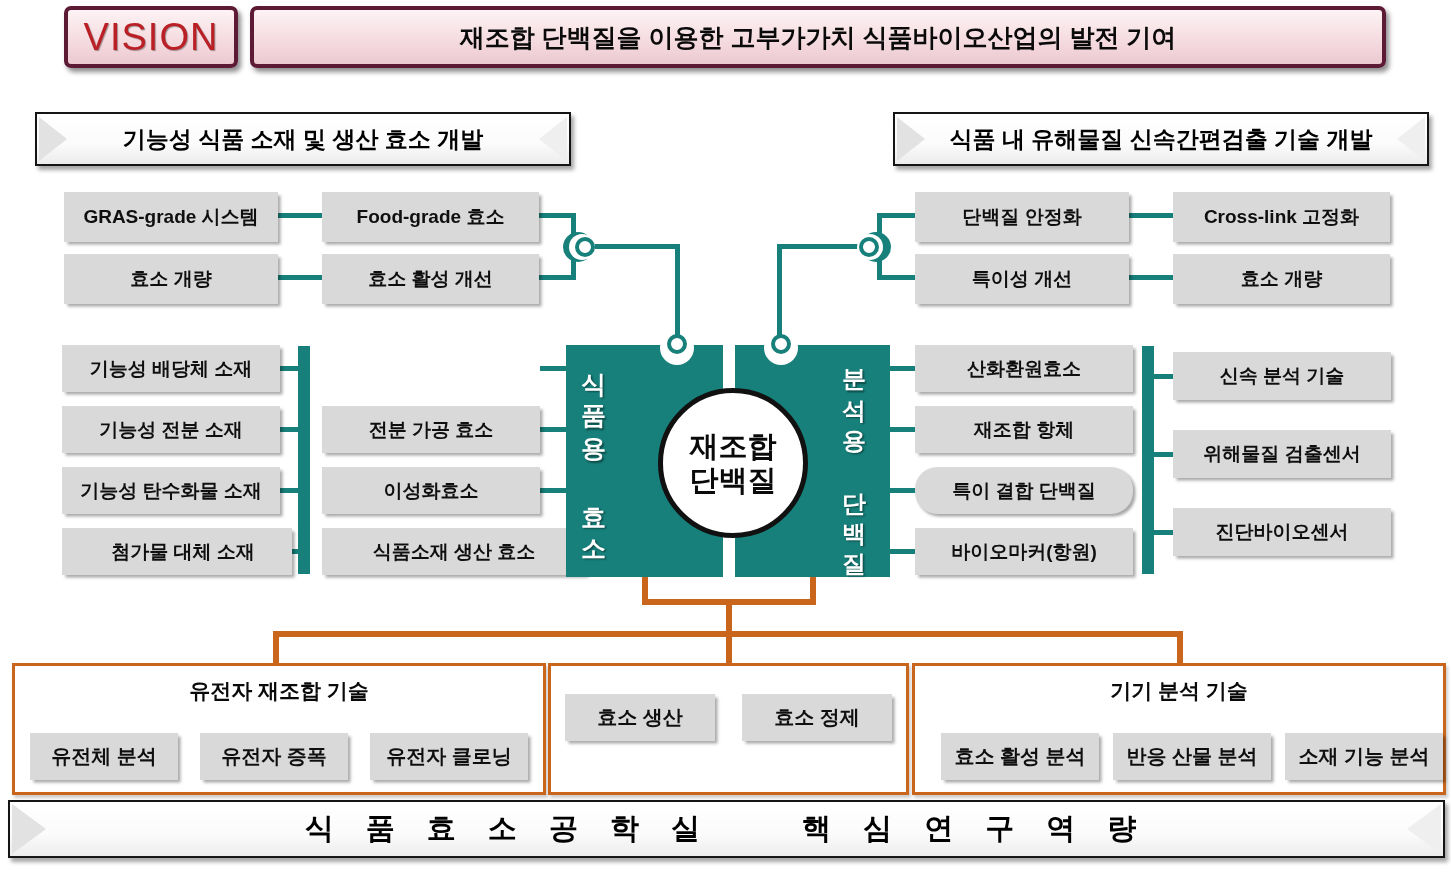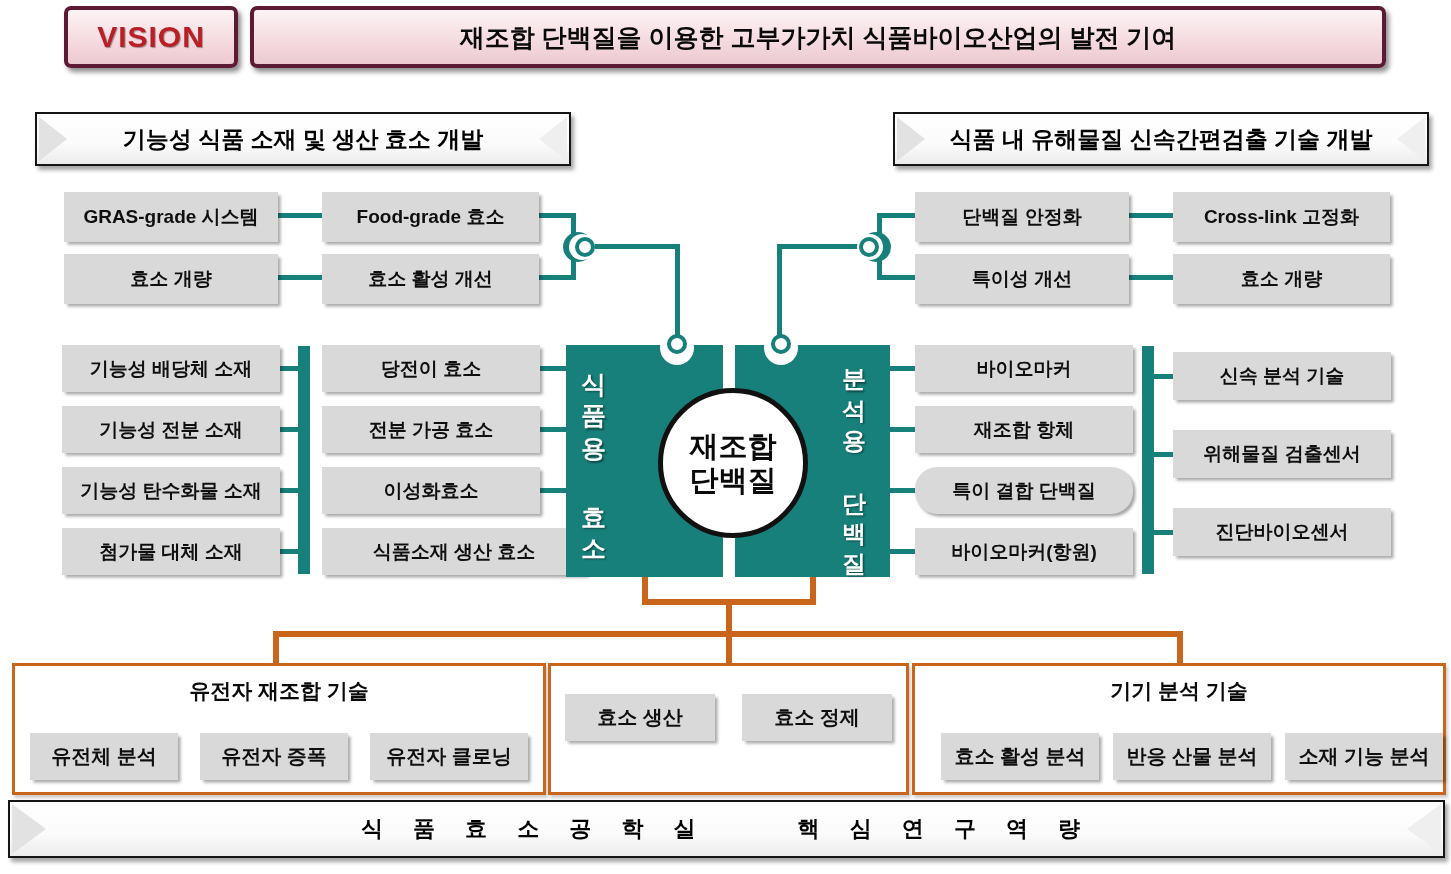--- a/index.html
+++ b/index.html
@@ -4,37 +4,37 @@
 <style>
   html,body { margin:0; padding:0; background:#fff; }
   .canvas { position:relative; width:1451px; height:874px; background:#ffffff;
             font-family:"Liberation Sans","DejaVu Sans",sans-serif; overflow:hidden; }
 
   
   .pinkbox { position:absolute; border:4px solid #5c1a35; border-radius:7px;
              background:linear-gradient(#fdf3f4, #f5dce1 55%, #ecc9d1);
              box-shadow:3px 4px 5px rgba(0,0,0,0.45);
              display:flex; align-items:center; justify-content:center; }
-  .vision-text { font-size:30px; font-weight:bold; color:#bb1f26; letter-spacing:1px;
+  .vision-text { font-size:38px; font-weight:normal; color:#bb1f26; letter-spacing:1px;
                  text-shadow:1px 1px 1px rgba(0,0,0,0.35); }
   .title-text { font-size:25px; font-weight:bold; color:#0a0a0a; }
 
   
   .banner { position:absolute; background:linear-gradient(#ffffff, #fbfbfb 60%, #ececec);
             border:2px solid #151515; box-shadow:3px 4px 4px rgba(0,0,0,0.35);
             display:flex; align-items:center; justify-content:center;
             font-weight:bold; color:#000; }
   .banner::before { content:""; position:absolute; left:2px; top:50%; transform:translateY(-50%);
             width:0; height:0; border-top:22px solid transparent; border-bottom:22px solid transparent;
             border-left:28px solid #e2e2e2; }
   .banner::after { content:""; position:absolute; right:2px; top:50%; transform:translateY(-50%);
             width:0; height:0; border-top:22px solid transparent; border-bottom:22px solid transparent;
             border-right:28px solid #efefef; }
   .hdr { font-size:23px; }
-  .footer-bar { font-size:22px; letter-spacing:12px; }
+  .footer-bar { font-size:29px; letter-spacing:12px; }
   .footer-bar::before { border-top-width:25px; border-bottom-width:25px; border-left-width:34px; }
   .footer-bar::after  { border-top-width:25px; border-bottom-width:25px; border-right-width:34px; }
   .footer-bar .seg { position:relative; z-index:2; white-space:nowrap; }
 
   
   .gbox { position:absolute; background:#d9d9d9; box-shadow:2.5px 2.5px 3px rgba(0,0,0,0.35);
           display:flex; align-items:center; justify-content:center;
           font-weight:bold; font-size:19px; color:#0f0f0f; text-align:center; z-index:2; }
 
   
@@ -121,29 +121,28 @@
   <div class="wdisc" style="left:857px; top:234px;"></div>
   <div class="ring" style="left:859px; top:237px;"></div>
   <div class="tline" style="left:777px; top:244px; width:92px; height:5px;"></div>
   <div class="tline hi" style="left:777px; top:244px; width:5px; height:92px;"></div>
   <div class="wnotch" style="left:764px; top:331px;"></div>
   <div class="ring" style="left:771px; top:334px;"></div>
 
   <div class="gbox" style="left:62px; top:345px; width:218px; height:47px;">기능성 배당체 소재</div>
   <div class="gbox" style="left:62px; top:406px; width:218px; height:47px;">기능성 전분 소재</div>
   <div class="gbox" style="left:62px; top:467px; width:218px; height:47px;">기능성 탄수화물 소재</div>
-  <div class="gbox" style="left:62px; top:528px; width:218px; height:47px;">첨가물 대체 소재</div>
+  <div class="gbox" style="left:62px; top:528px; width:218px; height:47px;padding-left:12px;">첨가물 대체 소재</div>
 
   <div class="tline" style="left:278px; top:366px; width:24px; height:5px;"></div>
   <div class="tline" style="left:278px; top:427px; width:24px; height:5px;"></div>
   <div class="tline" style="left:278px; top:488px; width:24px; height:5px;"></div>
   <div class="tline" style="left:278px; top:549px; width:24px; height:5px;"></div>
   <div class="tline" style="left:298px; top:346px; width:12px; height:228px;"></div>
 
-  <div class="gbox" style="left:322px; top:345px; width:218px; height:47px;">당전이 효소</div>
   <div class="gbox" style="left:322px; top:406px; width:218px; height:47px;">전분 가공 효소</div>
   <div class="gbox" style="left:322px; top:467px; width:218px; height:47px;">이성화효소</div>
   <div class="gbox" style="left:322px; top:528px; width:264px; height:47px;">식품소재 생산 효소</div>
 
   <div class="tline" style="left:540px; top:366px; width:28px; height:5px;"></div>
   <div class="tline" style="left:540px; top:427px; width:28px; height:5px;"></div>
   <div class="tline" style="left:540px; top:488px; width:28px; height:5px;"></div>
   <div class="tline" style="left:540px; top:549px; width:28px; height:5px;"></div>
 
   <div class="tealblock" style="left:566px; top:345px; width:157px; height:232px;"></div>
@@ -153,21 +152,21 @@
   <div class="core">
     <span>재조합</span>
     <span>단백질</span>
   </div>
 
   <div class="tline" style="left:888px; top:366px; width:28px; height:5px;"></div>
   <div class="tline" style="left:888px; top:427px; width:28px; height:5px;"></div>
   <div class="tline" style="left:888px; top:488px; width:28px; height:5px;"></div>
   <div class="tline" style="left:888px; top:549px; width:28px; height:5px;"></div>
 
-  <div class="gbox" style="left:915px; top:345px; width:218px; height:47px;">바이오마커</div>
+  <div class="gbox" style="left:915px; top:345px; width:218px; height:47px;">산화환원효소</div>
   <div class="gbox" style="left:915px; top:406px; width:218px; height:47px;">재조합 항체</div>
   <div class="gbox" style="left:915px; top:467px; width:218px; height:47px;border-radius:22px;">특이 결합 단백질</div>
   <div class="gbox" style="left:915px; top:528px; width:218px; height:47px;">바이오마커(항원)</div>
 
   <div class="tline" style="left:1142px; top:346px; width:12px; height:228px;"></div>
   <div class="tline" style="left:1154px; top:374px; width:19px; height:5px;"></div>
   <div class="tline" style="left:1154px; top:452px; width:19px; height:5px;"></div>
   <div class="tline" style="left:1154px; top:530px; width:19px; height:5px;"></div>
 
   <div class="gbox" style="left:1173px; top:352px; width:218px; height:48px;">신속 분석 기술</div>

